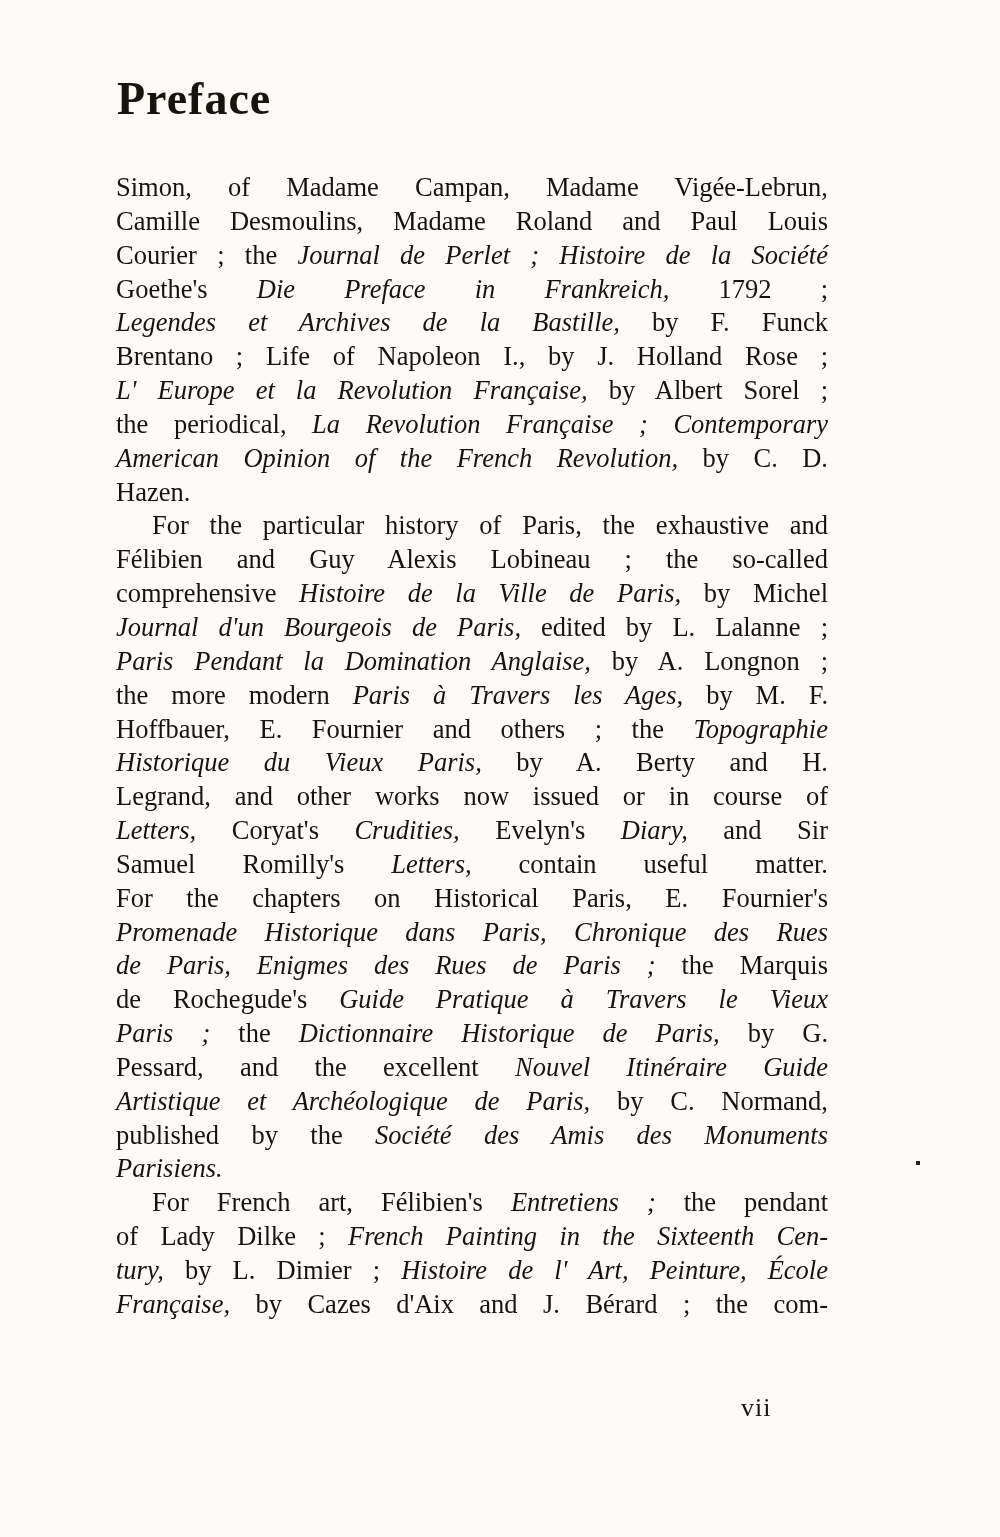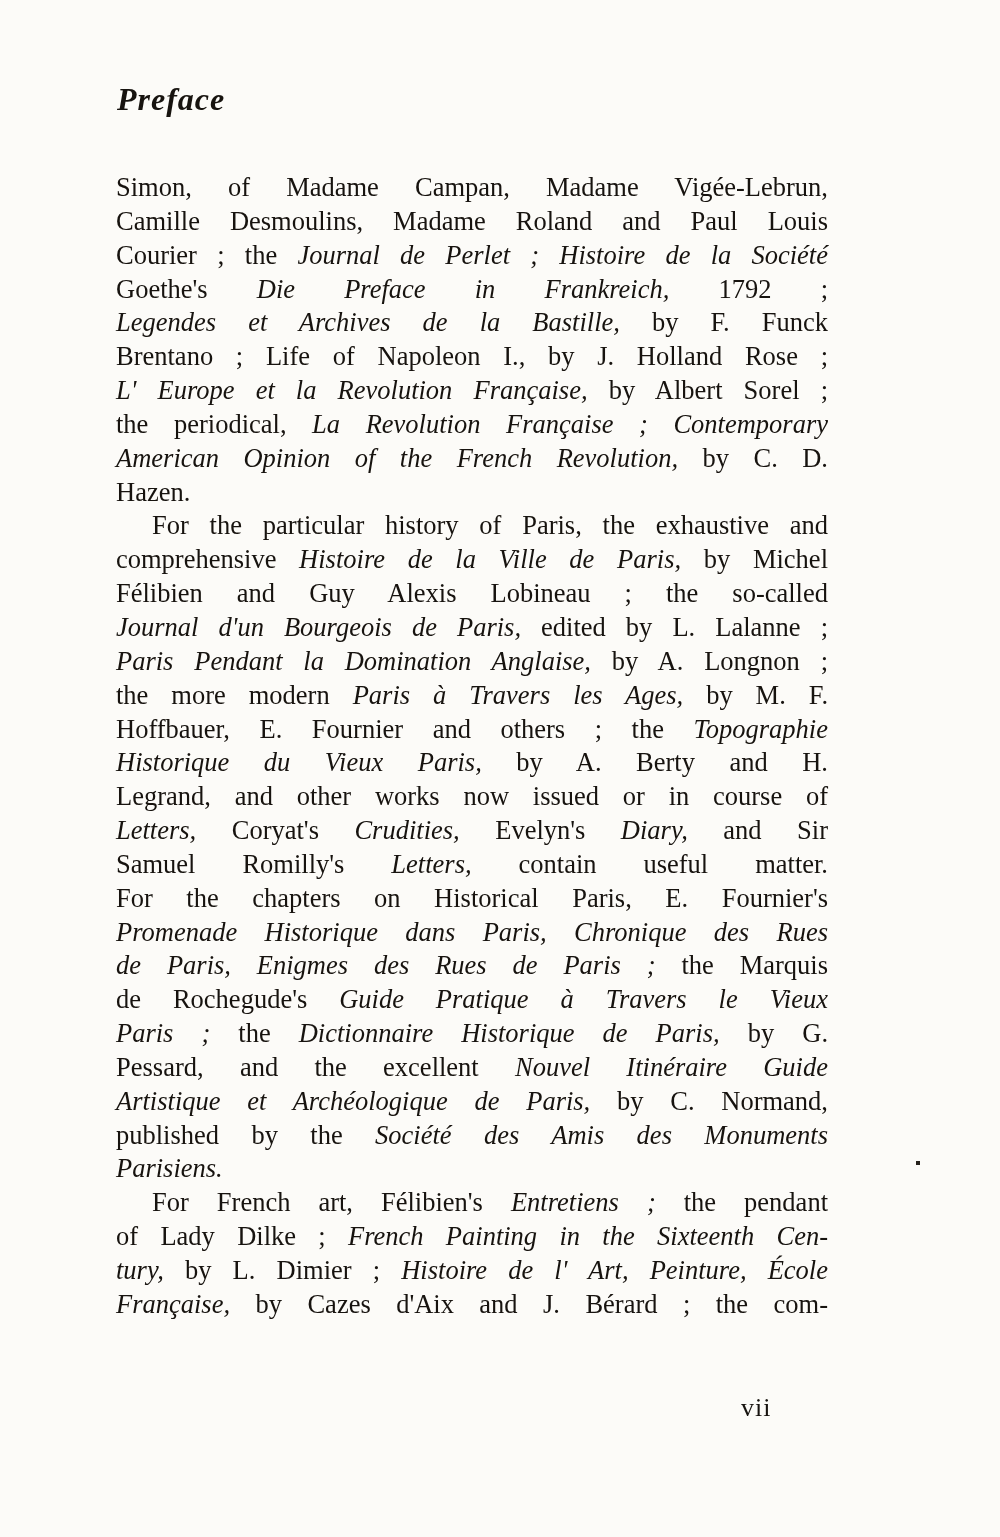--- a/index.html
+++ b/index.html
@@ -14,23 +14,22 @@
     margin: 0 auto;
     background: var(--paper, #fcfbf8);
     font-family: "Liberation Serif", "DejaVu Serif", serif;
     color: var(--ink, #17130f);
     overflow: hidden;
   }
   .running-title {
     position: absolute;
     left: 117px;
     top: 74px;
-    font-size: 32px;
+    font-size: 46px;
     line-height: 50px;
-    font-style: italic;
     font-weight: bold;
     letter-spacing: 1px;
   }
   .text-block {
     position: absolute;
     left: 116px;
     top: 171px;
     width: 712px;
   }
   .line {
@@ -85,22 +84,22 @@
       <div class="line"><span class="rm">Camille Desmoulins, Madame Roland and Paul Louis</span></div>
       <div class="line"><span class="rm">Courier ; the </span><span class="it">Journal de Perlet ; Histoire de la Société</span></div>
       <div class="line"><span class="rm">Goethe's </span><span class="it">Die Preface in Frankreich,</span><span class="rm"> 1792 ;</span></div>
       <div class="line"><span class="it">Legendes et Archives de la Bastille,</span><span class="rm"> by F. Funck</span></div>
       <div class="line"><span class="rm">Brentano ; Life of Napoleon I., by J. Holland Rose ;</span></div>
       <div class="line"><span class="it">L' Europe et la Revolution Française,</span><span class="rm"> by Albert Sorel ;</span></div>
       <div class="line"><span class="rm">the periodical, </span><span class="it">La Revolution Française ; Contemporary</span></div>
       <div class="line"><span class="it">American Opinion of the French Revolution,</span><span class="rm"> by C. D.</span></div>
       <div class="line flush"><span class="rm">Hazen.</span></div>
       <div class="line indent"><span class="rm">For the particular history of Paris, the exhaustive and</span></div>
+      <div class="line"><span class="rm">Félibien and Guy Alexis Lobineau ; the so-called</span></div>
       <div class="line"><span class="rm">comprehensive </span><span class="it">Histoire de la Ville de Paris,</span><span class="rm"> by Michel</span></div>
-      <div class="line"><span class="rm">Félibien and Guy Alexis Lobineau ; the so-called</span></div>
       <div class="line"><span class="it">Journal d'un Bourgeois de Paris,</span><span class="rm"> edited by L. Lalanne ;</span></div>
       <div class="line"><span class="it">Paris Pendant la Domination Anglaise,</span><span class="rm"> by A. Longnon ;</span></div>
       <div class="line"><span class="rm">the more modern </span><span class="it">Paris à Travers les Ages,</span><span class="rm"> by M. F.</span></div>
       <div class="line"><span class="rm">Hoffbauer, E. Fournier and others ; the </span><span class="it">Topographie</span></div>
       <div class="line"><span class="it">Historique du Vieux Paris,</span><span class="rm"> by A. Berty and H.</span></div>
       <div class="line"><span class="rm">Legrand, and other works now issued or in course of</span></div>
       <div class="line"><span class="it">Letters,</span><span class="rm"> Coryat's </span><span class="it">Crudities,</span><span class="rm"> Evelyn's </span><span class="it">Diary,</span><span class="rm"> and Sir</span></div>
       <div class="line"><span class="rm">Samuel Romilly's </span><span class="it">Letters,</span><span class="rm"> contain useful matter.</span></div>
       <div class="line"><span class="rm">For the chapters on Historical Paris, E. Fournier's</span></div>
       <div class="line"><span class="it">Promenade Historique dans Paris, Chronique des Rues</span></div>

